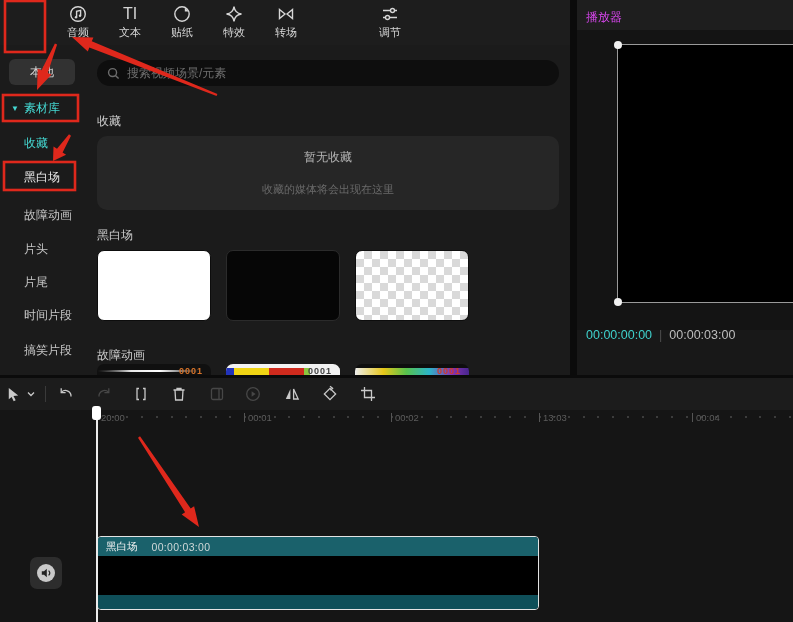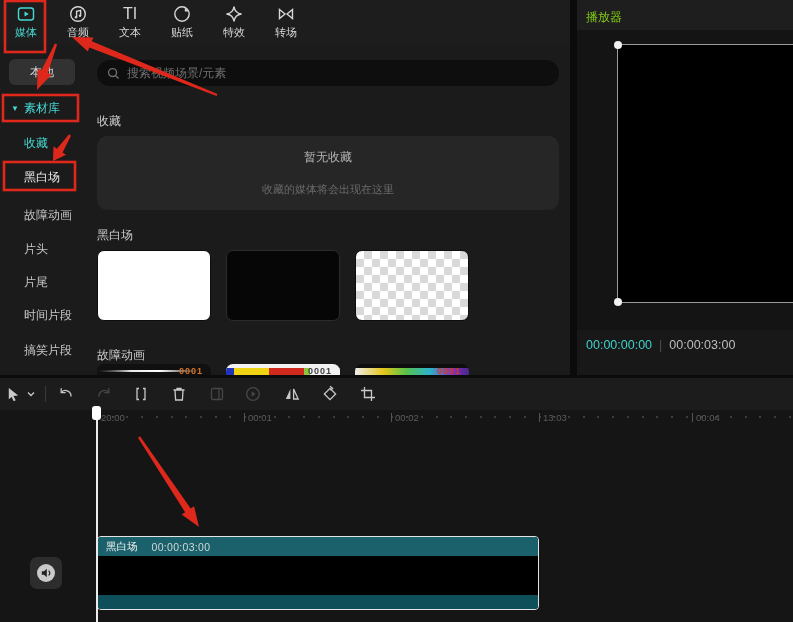--- a/index.html
+++ b/index.html
@@ -60,27 +60,27 @@
   .g3 { background:#0e0e0e; } .g3 .stripe {
         background:linear-gradient(90deg,#ededed,#e6c619 25%,#58c24c 45%,#2bb5c9 65%,#8733b5 85%,#47268e); }
   .g3 .gl { color:#d03a2a; }
 
   
   .v-divider { position:absolute; left:570px; top:0; width:7px; height:375px; background:#0b0b0b; }
   .h-divider { position:absolute; left:0; top:375px; width:793px; height:3px; background:#0b0b0b; }
 
   
   .player-panel { position:absolute; left:577px; top:0; width:216px; height:375px; background:#181818; }
-  .player-title { position:absolute; left:9px; top:9px; color:#84cc16; font-size:12px; }
+  .player-title { position:absolute; left:9px; top:9px; color:#d946ef; font-size:12px; }
   .player-head { position:absolute; left:0; top:0; width:216px; height:30px; background:#1e1e1e; }
   .canvas-area { position:absolute; left:0; top:30px; width:216px; height:300px; background:#141414; overflow:hidden; }
   .canvas { position:absolute; left:40px; top:14px; width:200px; height:259px; background:#000;
             border:1px solid #9a9a9a; }
   .handle { position:absolute; width:8px; height:8px; border-radius:50%; background:#f2f2f2; cursor:pointer; }
-  .time-bar { position:absolute; left:9px; top:338px; font-size:12.5px; display:flex; gap:7px; align-items:center;text-align:center; }
+  .time-bar { position:absolute; left:9px; top:328px; font-size:12.5px; display:flex; gap:7px; align-items:center;text-align:center; }
   .t-cur { color:#3fd1cc; } .t-sep { color:#4d4d4d; } .t-total { color:#bdbdbd; }
 
   
   .timeline { position:absolute; left:0; top:378px; width:793px; height:244px; background:#151515; }
   .tl-toolbar { position:absolute; left:0; top:0; width:793px; height:32px; background:#1c1c1c; }
   .tool { position:absolute; top:7px; width:18px; height:18px; display:flex; align-items:center; justify-content:center;
           cursor:pointer; }
   .tool svg { stroke:#c9c9c9; fill:none; stroke-width:1.3; }
   .tool .fillme { fill:#c9c9c9; stroke:none; }
   .tool.disabled svg { stroke:#474747; } .tool.disabled .fillme { fill:#474747; }
@@ -112,29 +112,20 @@
   #annotations { position:absolute; left:0; top:0; width:793px; height:622px; pointer-events:none; z-index:50; }
 </style>
 </head>
 <body>
 
 <div id="app">
 
   <div class="left-panel">
 
     <div class="tab-bar">
-      <div class="top-tab active" style="left:0px">
-        <span class="ticon">
-          <svg width="20" height="20" viewBox="0 0 20 20">
-              <rect x="2.5" y="4" width="15" height="12" rx="2.5"></rect>
-              <path class="fillme" d="M8.5 7.5 L12.8 10 L8.5 12.5 Z"></path>
-            </svg>
-        </span>
-        <span class="tlabel">媒体</span>
-      </div>
       <div class="top-tab" style="left:52px">
         <span class="ticon">
           <svg width="20" height="20" viewBox="0 0 20 20">
               <circle cx="10" cy="10" r="7.3"></circle>
               <path d="M8.6 13.2 V7.4 L12.6 6.4 V11.8"></path>
               <circle class="fillme" cx="8" cy="13.2" r="1.2"></circle>
               <circle class="fillme" cx="12" cy="11.8" r="1.2"></circle>
             </svg>
         </span>
         <span class="tlabel">音频</span>
@@ -161,20 +152,30 @@
         <span class="tlabel">特效</span>
       </div>
       <div class="top-tab" style="left:260px">
         <span class="ticon">
           <svg width="20" height="20" viewBox="0 0 20 20">
               <path d="M3.5 5.5 L9 10 L3.5 14.5 Z"></path>
               <path d="M16.5 5.5 L11 10 L16.5 14.5 Z"></path>
             </svg>
         </span>
         <span class="tlabel">转场</span>
+      </div>
+      <div class="top-tab" style="left:364px">
+        <span class="ticon">
+          <svg width="20" height="20" viewBox="0 0 20 20">
+              <path d="M3 6.5 H17 M3 13.5 H17"></path>
+              <circle cx="12.5" cy="6.5" r="2" fill="#1d1d1d"></circle>
+              <circle cx="7.5" cy="13.5" r="2" fill="#1d1d1d"></circle>
+            </svg>
+        </span>
+        <span class="tlabel">调节</span>
       </div>
     </div>
 
     <div class="sidebar-local">本地</div>
     <span class="side-caret">▼</span>
     <div class="side-item teal" style="top:100px">素材库</div>
     <div class="side-item teal" style="top:135px">收藏</div>
     <div class="side-item white" style="top:169px">黑白场</div>
     <div class="side-item" style="top:207px">故障动画</div>
     <div class="side-item" style="top:241px">片头</div>

